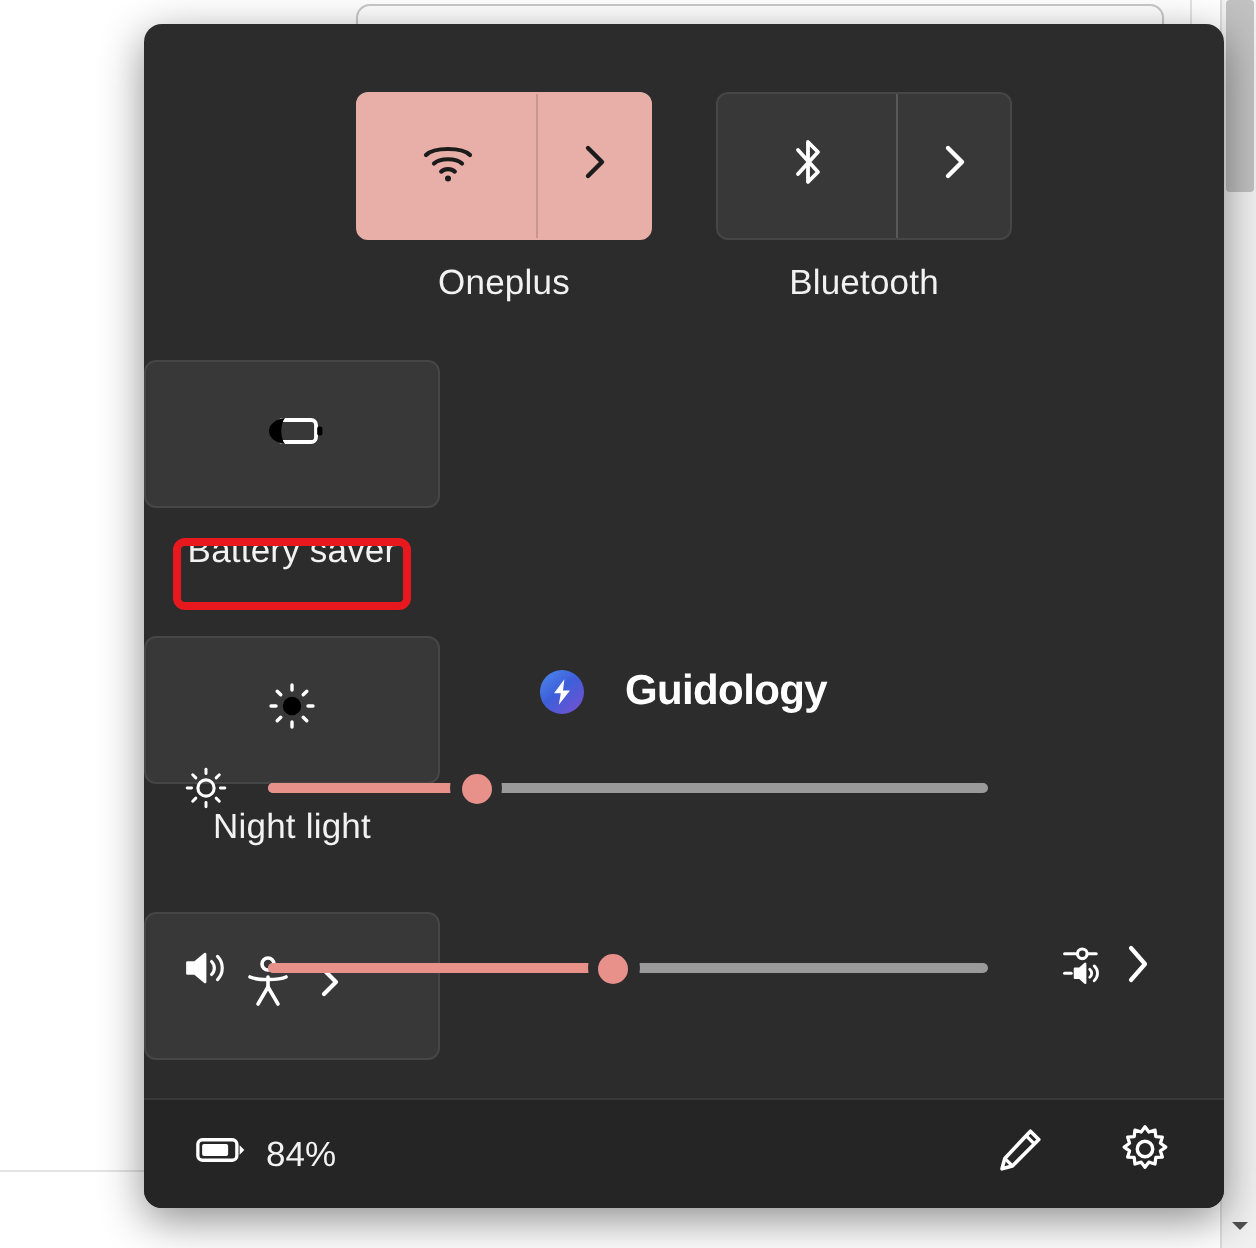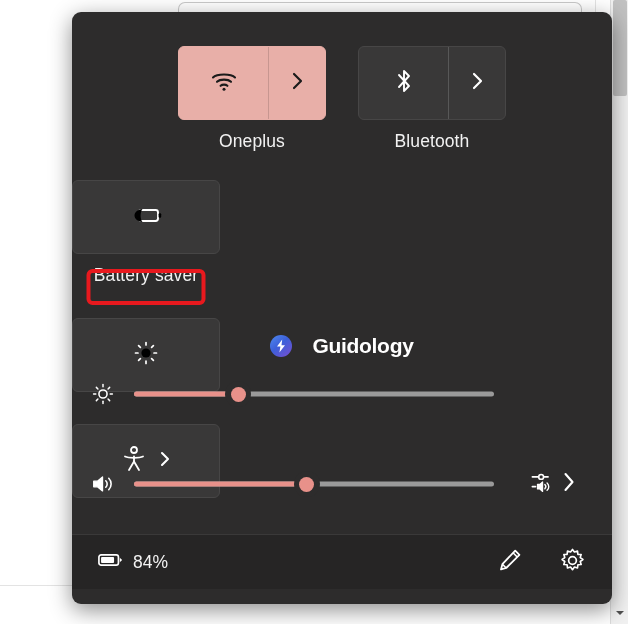--- a/index.html
+++ b/index.html
@@ -211,21 +211,21 @@
   .slider-trailing {
     width: 118px;
     display: flex; align-items: center; justify-content: center;
     gap: 6px;
     color: #ffffff;
   }
 
   
   .footer {
     position: absolute;
-    left: 0; bottom: 15px;
+    left: 0; bottom: 0;
     width: 540px; height: 55px;
     background: #262525;
     border-top: 1px solid #3a3939;
     display: flex;
     align-items: center;
     padding: 0 26px;
   }
   .battery-group {
     display: flex; align-items: center; gap: 9px;
     color: #ffffff;
@@ -332,20 +332,21 @@
                   <path d="M2.5 13 L5 13"></path>
                     <path d="M21 13 L23.5 13"></path>
                   <path d="M5.6 5.6 L7.4 7.4"></path>
                     <path d="M18.6 18.6 L20.4 20.4"></path>
                   <path d="M20.4 5.6 L18.6 7.4"></path>
                     <path d="M7.4 18.6 L5.6 20.4"></path>
                 </g>
               </svg>
             </span>
           </div>
+          <div class="tile-label">Night light</div>
         </div>
 
         <div class="tile-cell">
           <div class="tile inline-chev">
             <span>
               <svg width="26" height="28" viewBox="0 0 26 28">
                 <circle cx="13" cy="5" r="3" stroke-width="1.8"></circle>
                 <path d="M4 11.5 C7.5 13.2 18.5 13.2 22 11.5" stroke-width="1.8" stroke-linecap="round"></path>
                 <path d="M13 11.5 L13 17" stroke-width="1.8" stroke-linecap="round"></path>
                 <path d="M13 16.5 L8 25" stroke-width="1.8" stroke-linecap="round"></path>

